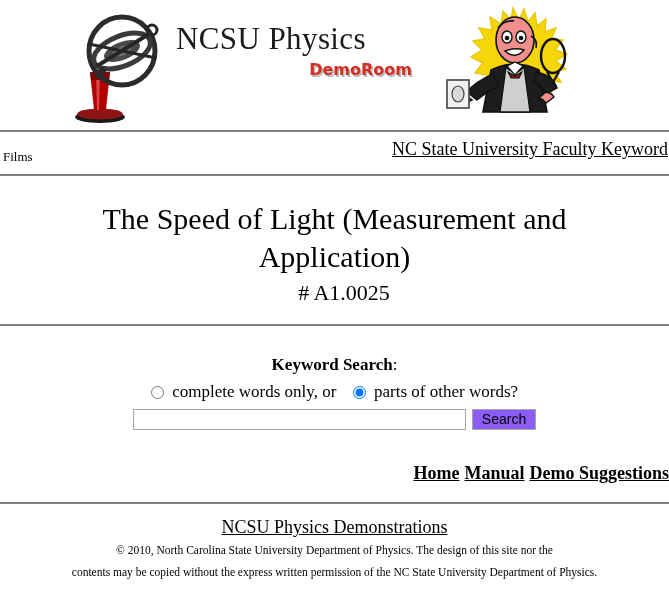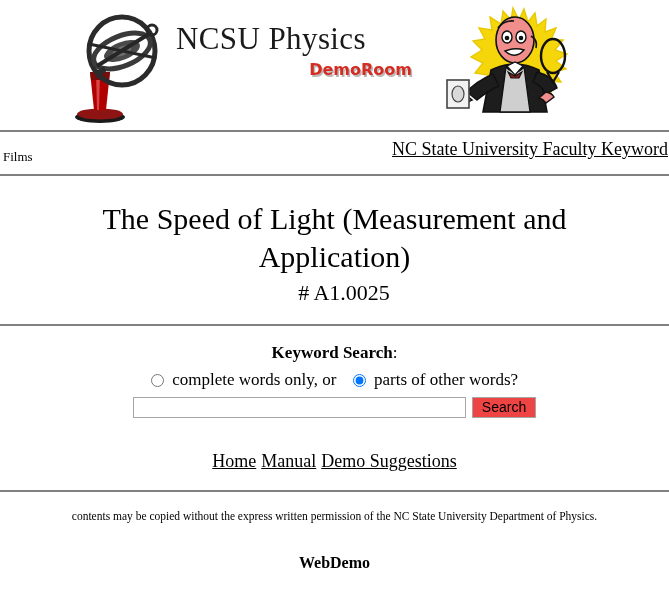--- a/index.html
+++ b/index.html
@@ -117,21 +117,21 @@
     font-size: 22px;
     line-height: 28px;
     margin-top: 3px;
     margin-left: 19px;
   }
   .title-spacer { height: 17px; }
 
   
   .search-block {
     text-align: center;
-    padding-top: 16px;
+    padding-top: 28px;
   }
   .search-heading {
     font-size: 17px;
     line-height: 22px;
   }
   .search-heading b { font-weight: bold; }
   .radio-row {
     font-size: 17px;
     line-height: 24px;
     margin-top: 4px;
@@ -156,34 +156,34 @@
     border: 1px solid #a6a6a6;
     background: #ffffff;
     padding: 1px 2px;
     box-sizing: content-box;
   }
   .search-button {
     margin-left: 6px;
     font-family: "Liberation Sans", sans-serif;
     font-size: 14px;
     color: #000;
-    background: #ef4444;
+    background: #8b5cf6;
     border: 1px solid #a6a6a6;
     padding: 1px 9px 2px 9px;
     height: 21px;
     line-height: 16px;
     cursor: pointer;
   }
   .search-spacer { height: 30px; }
 
   
   .quicklinks {
-    text-align: center;
+    text-align: right;
     font-size: 18px;
-    font-weight: normal;
+    font-weight: bold;
     line-height: 22px;
     padding-top: 2px;
   }
   .quicklinks a {
     color: #000;
     text-decoration: underline;
     cursor: pointer;
   }
   .ql-gap { display: inline-block; width: 5px; }
   .quicklinks-spacer { height: 18px; }
@@ -322,20 +322,22 @@
   <div class="search-spacer"></div>
 
   <div class="quicklinks">
     <a>Home</a><span class="ql-gap"></span><a>Manual</a><span class="ql-gap"></span><a>Demo Suggestions</a>
   </div>
   <div class="quicklinks-spacer"></div>
 
   <hr class="rule">
 
   <div class="copyright-block">
+    <a class="copyright-title">NCSU Physics Demonstrations</a>
+    <div class="copyright-line">© 2010, North Carolina State University Department of Physics. The design of this site nor the</div>
     <div class="copyright-line">contents may be copied without the express written permission of the NC State University Department of Physics.</div>
   </div>
 
   <div class="footer-block">
     <div class="footer-title">WebDemo</div>
 
   </div>
 
 </div>
 

